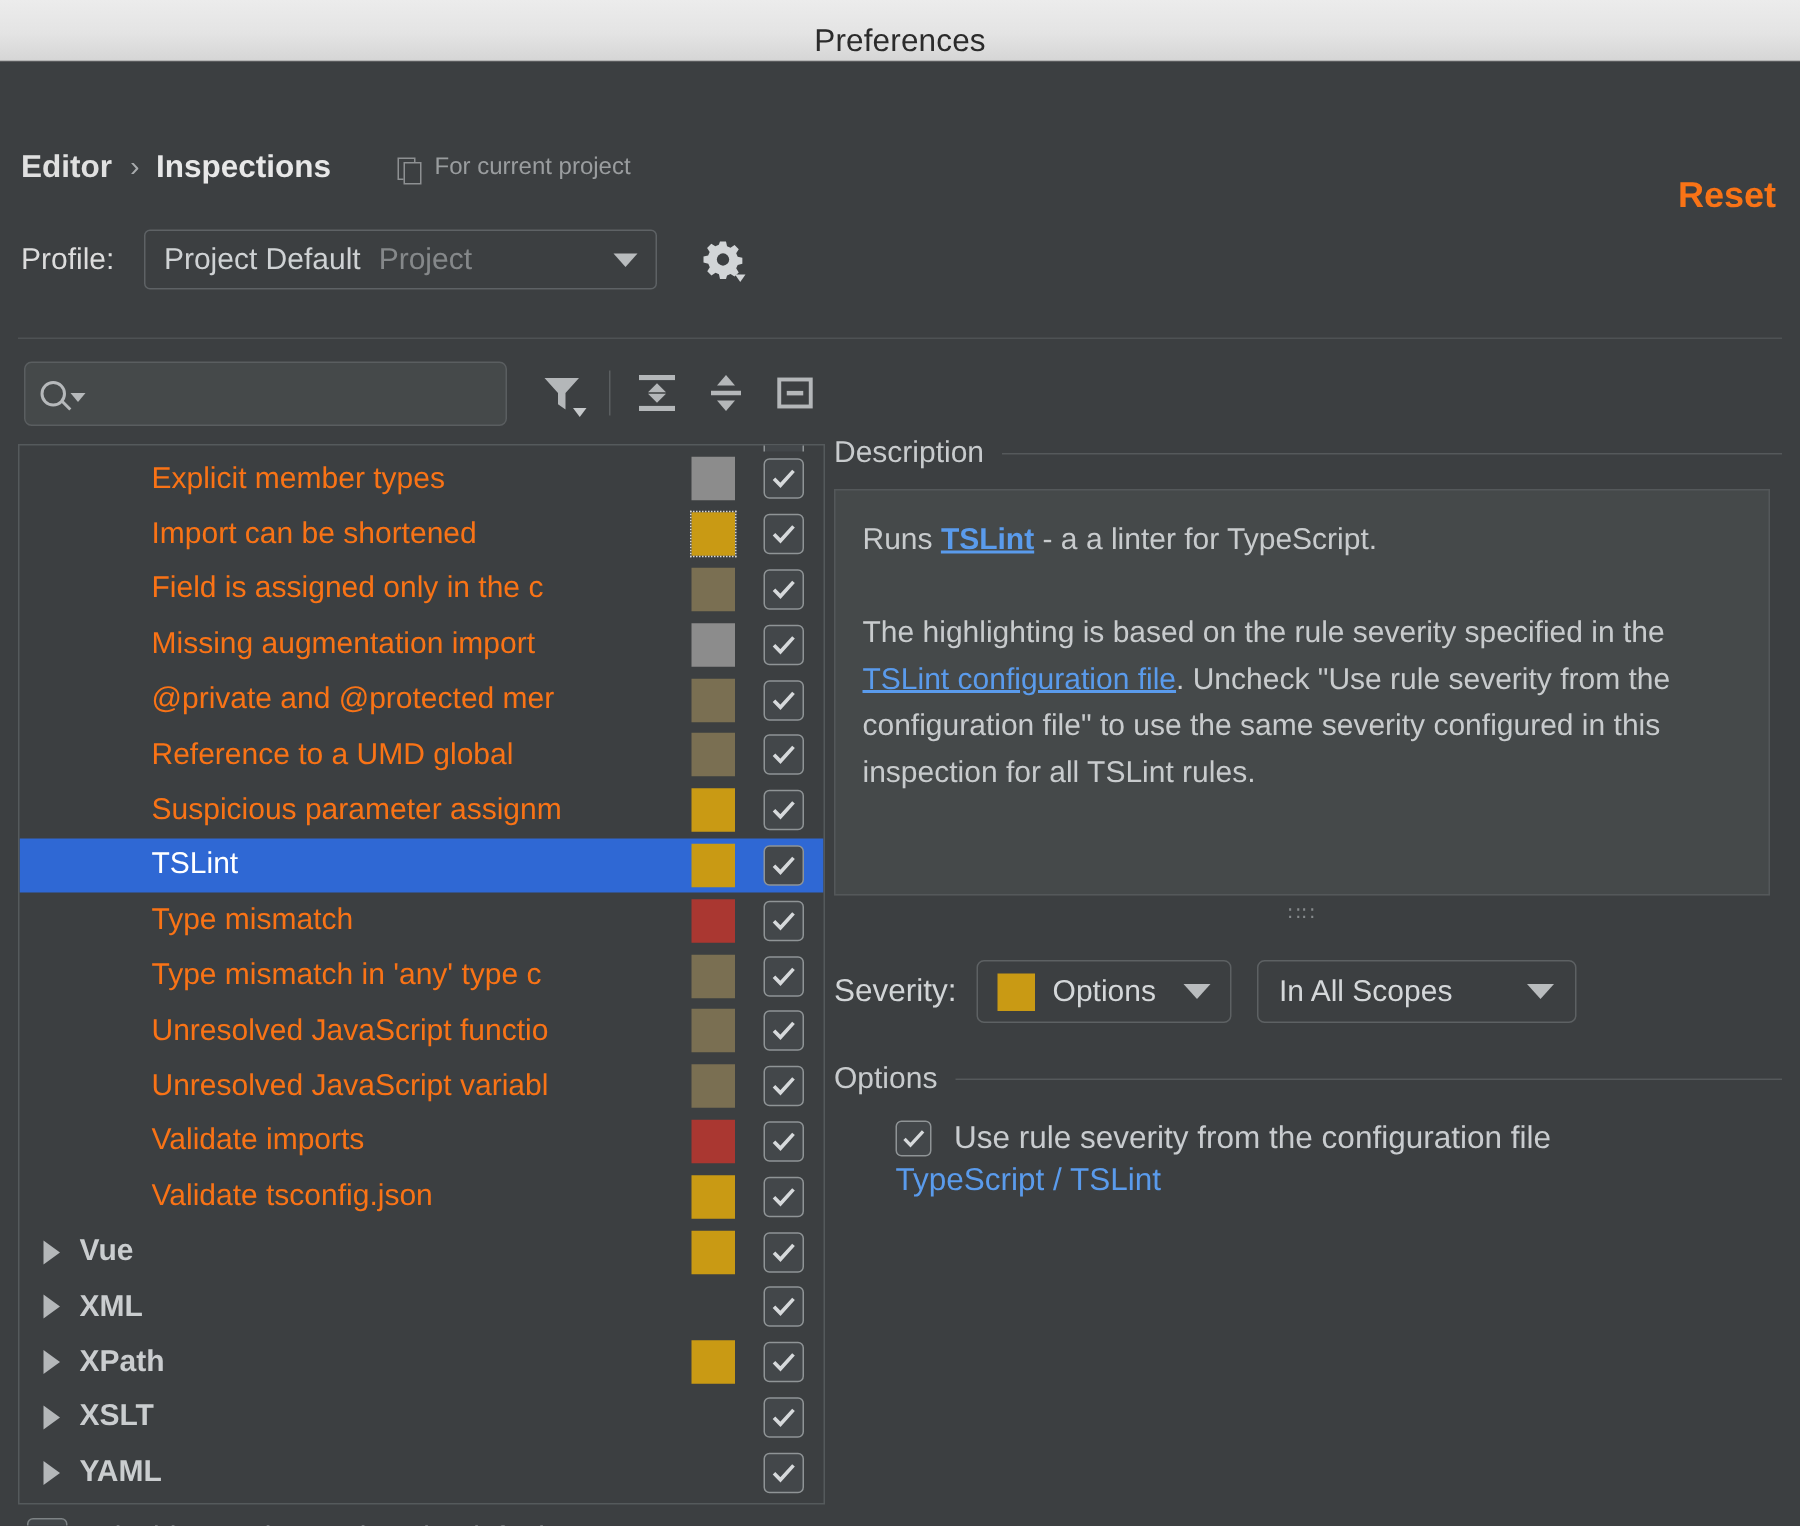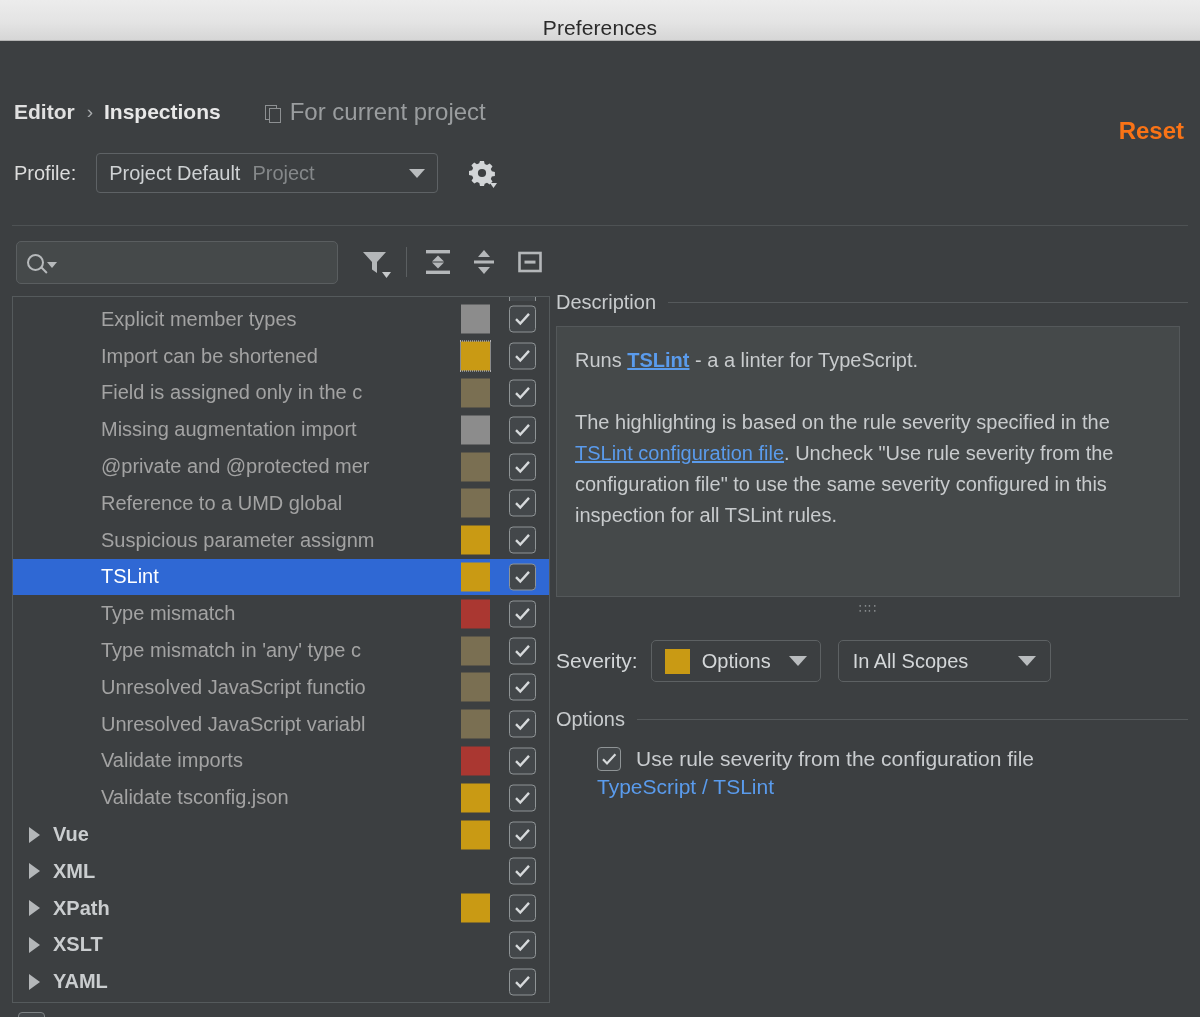--- a/index.html
+++ b/index.html
@@ -32,21 +32,21 @@
     display: flex; align-items: center; gap: 0;
     height: 34px;
   }
   .crumb-editor { font-size: 21px; font-weight: bold; color: #e0e0e0; }
   .crumb-sep { font-size: 19px; color: #a8abad; margin: 0 11px 0 12px; }
   .crumb-current { font-size: 21px; font-weight: bold; color: #e8e8e8; }
   .scope-note {
     display: flex; align-items: center; gap: 8px;
     margin-left: 44px;
   }
-  .scope-note-text { font-size: 24px; color: #9a9d9f; }
+  .scope-note-text { font-size: 16px; color: #9a9d9f; }
   .copy-icon { width: 17px; height: 18px; position: relative; display: inline-block; }
   .copy-icon::before {
     content: ""; position: absolute; left: 0; top: 2px;
     width: 10px; height: 13px; border: 1.6px solid #8d9092;
   }
   .copy-icon::after {
     content: ""; position: absolute; left: 4px; top: 5px;
     width: 10px; height: 13px; border: 1.6px solid #8d9092; background: #3c3f41;
   }
   .reset-link {
@@ -115,21 +115,21 @@
     position: relative; padding-left: 16px; cursor: pointer;
   }
   .row.selected { background: #2f68d4; }
   .row .arrow {
     width: 0; height: 0; flex: 0 0 auto;
     border-top: 8px solid transparent; border-bottom: 8px solid transparent;
     border-left: 11px solid #b4b7b9; margin-right: 13px;
   }
   .row .indent { flex: 0 0 auto; width: 72px; }
   .row .label {
-    font-size: 20px; color: #a3a3a3; white-space: nowrap;
+    font-size: 20px; color: #f97316; white-space: nowrap;
     overflow: hidden; flex: 1 1 auto; min-width: 0;
   }
   .row.group .label { font-weight: bold; color: #cacdcf; }
   .row.selected .label { color: #ffffff; }
   .swatch {
     position: absolute; right: 59px; top: 50%; transform: translateY(-50%);
     width: 29px; height: 29px; flex: 0 0 auto;
   }
   .swatch.dotted { outline: 1px dotted #d6d6d6; outline-offset: 0px; }
   .cbox {

